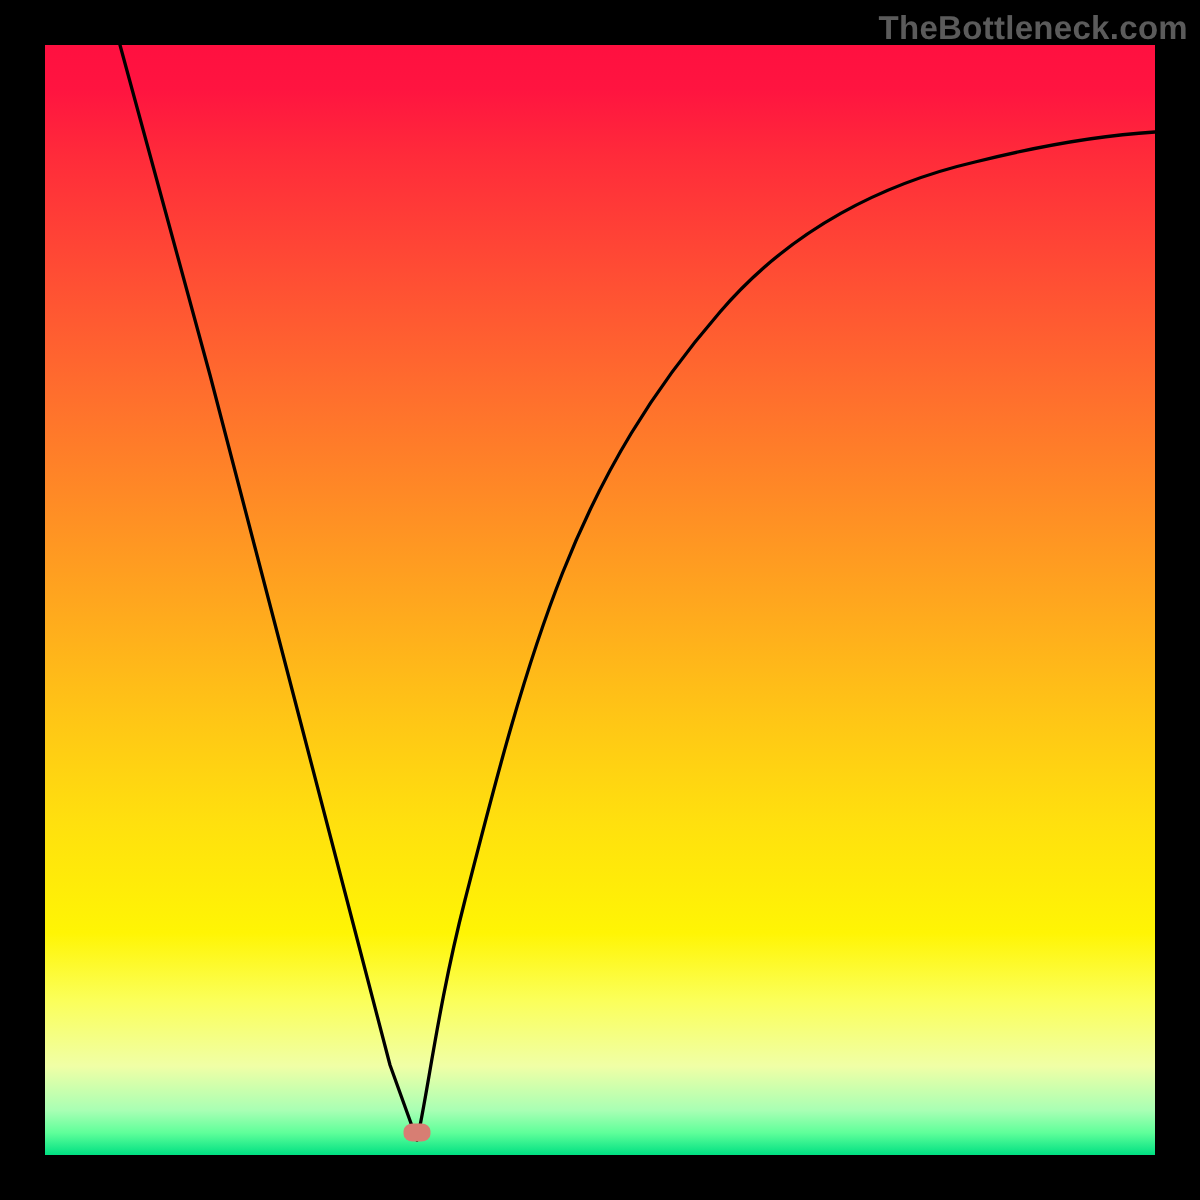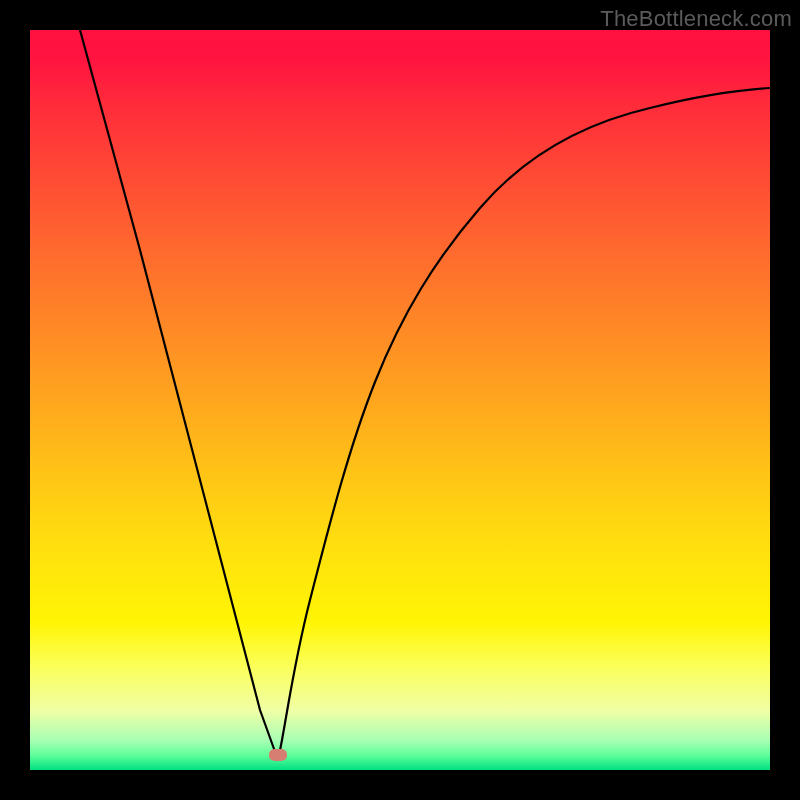--- a/index.html
+++ b/index.html
@@ -34,21 +34,21 @@
       #5fff9a 98%,
       #00e082 100%
     );
   }
   .watermark {
     position: absolute;
     top: 6px;
     right: 8px;
     color: #5b5b5b;
     font-size: 22px;
-    font-weight: 400;
+    font-weight: 700;
     letter-spacing: 0.2px;
     z-index: 5;
   }
   svg.curve {
     position: absolute;
     left: 0;
     top: 0;
     width: 740px;
     height: 740px;
     z-index: 2;

